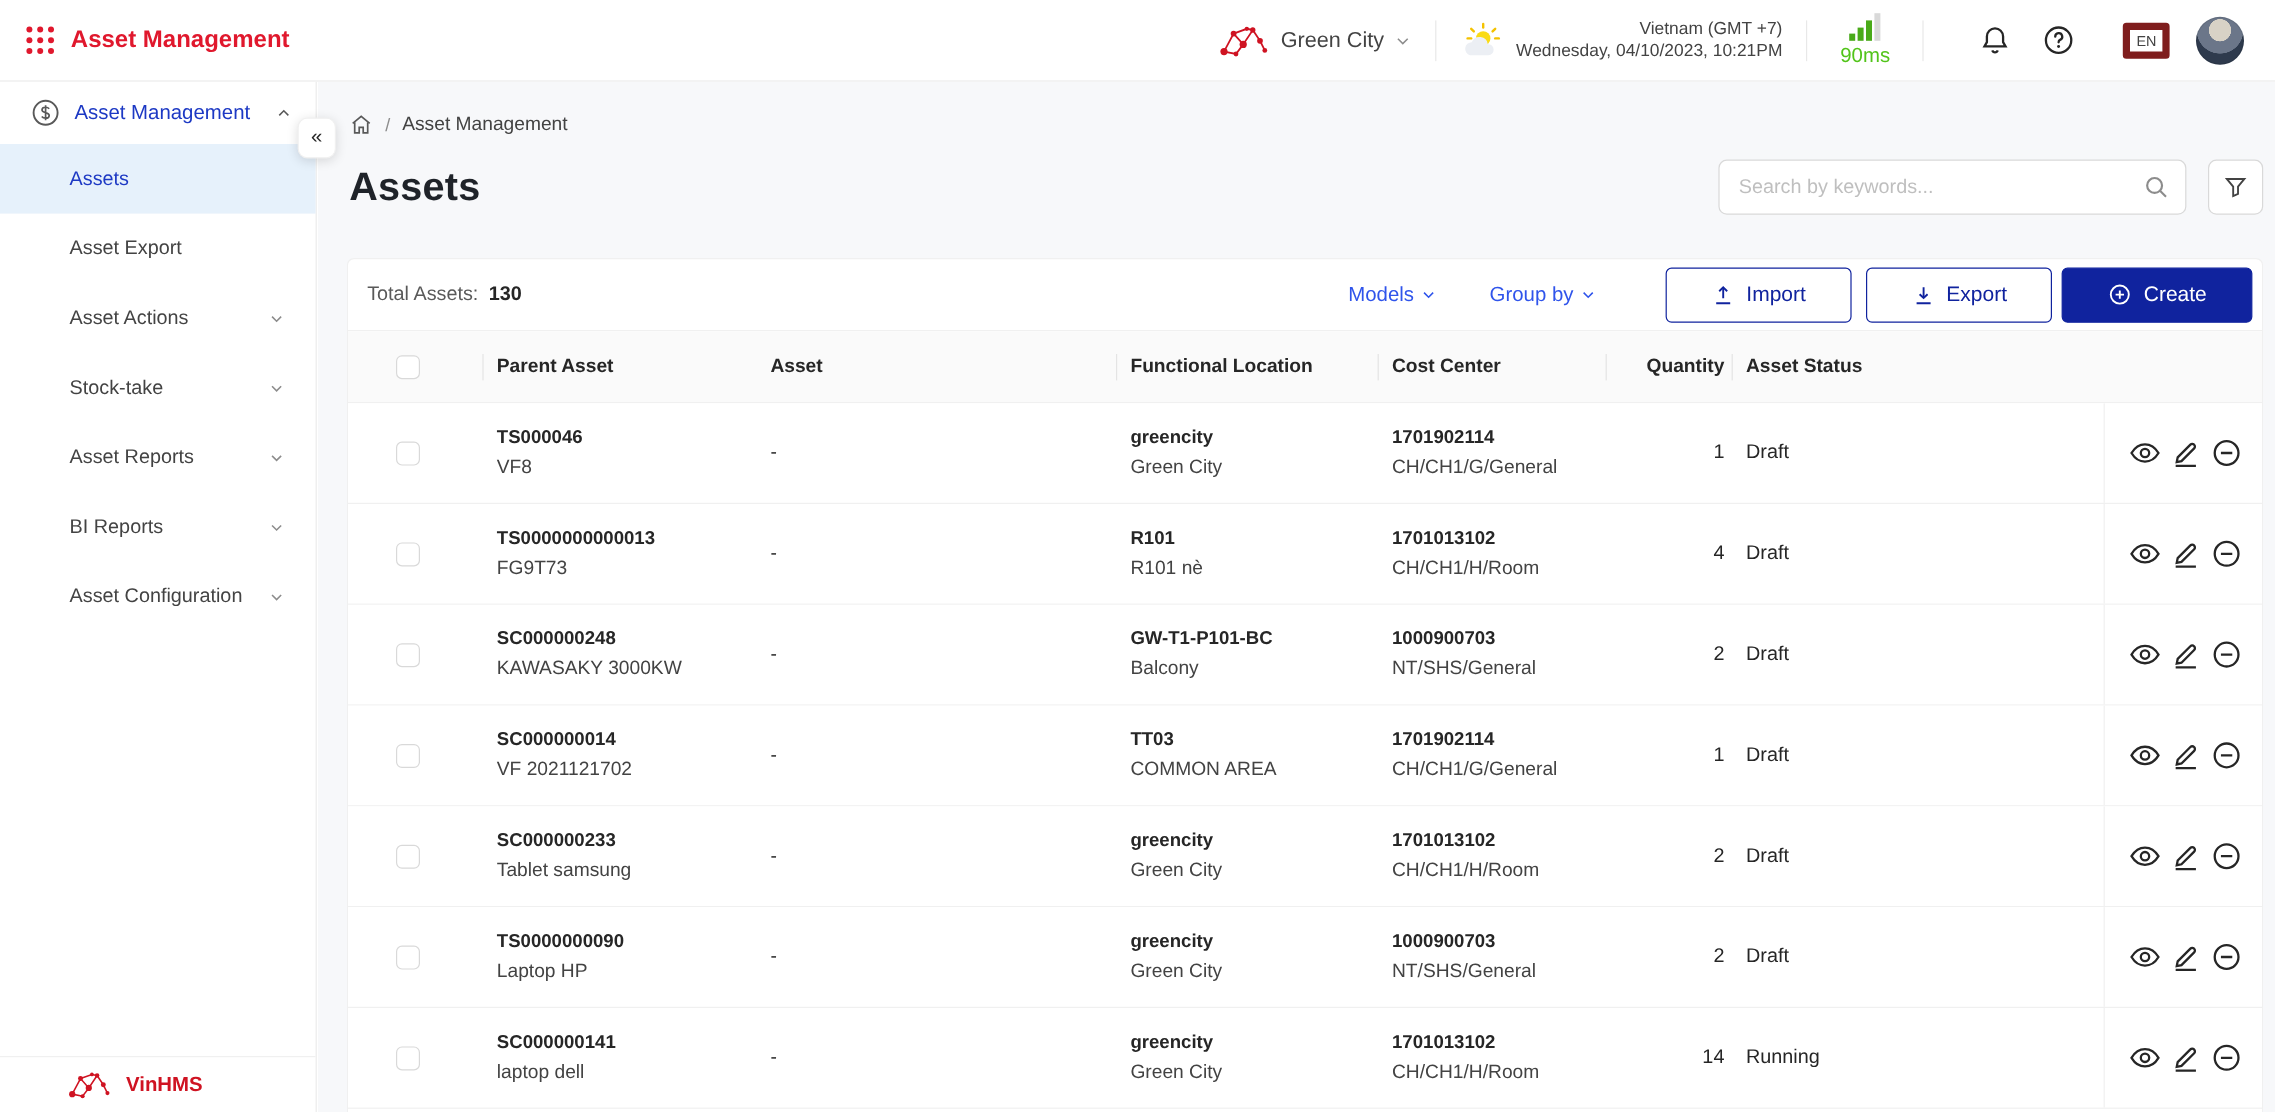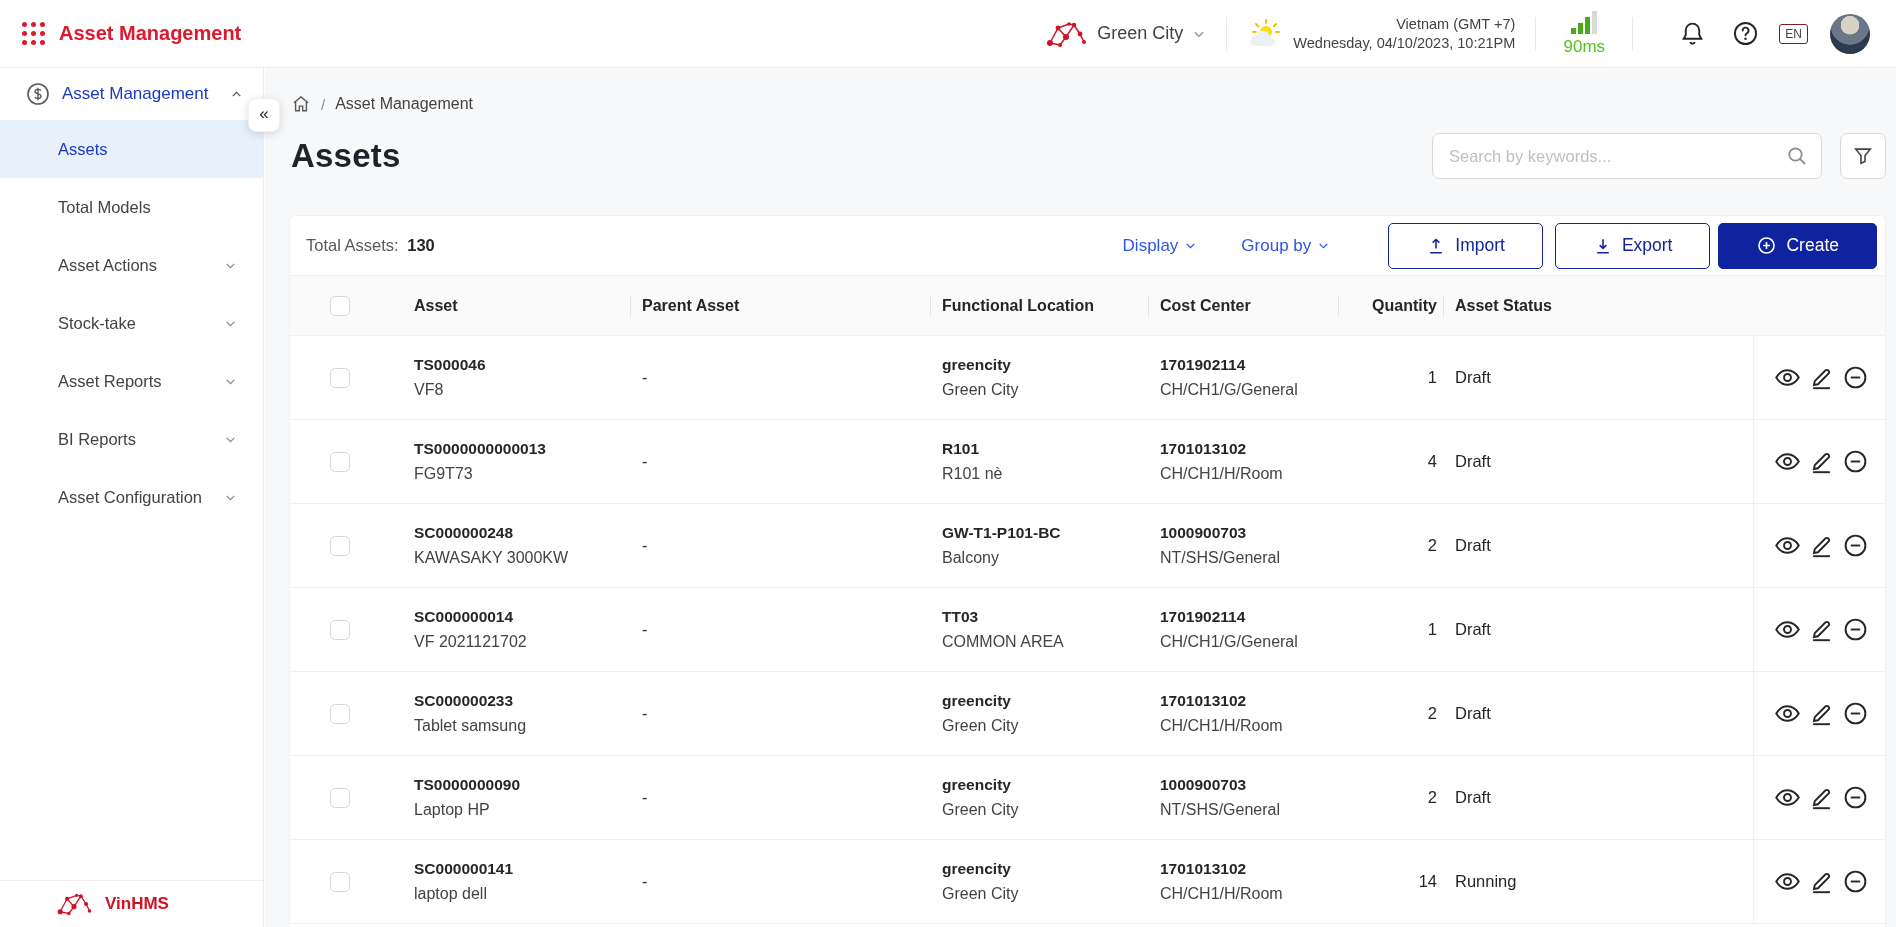--- a/index.html
+++ b/index.html
@@ -17,21 +17,21 @@
   .app-title{font-size:20px;font-weight:700;color:var(--brand-red);}
   .hdr-right{display:flex;align-items:center;}
   .vdiv{width:1px;height:34px;background:#e8e8e8;margin:0 20px;}
   .tenant{display:flex;align-items:center;gap:9px;cursor:pointer;}
   .tenant-name{font-size:18px;color:#434343;}
   .locale{display:flex;align-items:center;gap:10px;text-align:right;}
   .locale-text div{font-size:14.5px;color:#434343;line-height:19px;}
   .signal{display:flex;flex-direction:column;align-items:center;gap:1px;width:56px;}
   .latency{font-size:17px;color:#52c41a;}
   .icon-btn{background:none;border:none;padding:0;margin:0 0 0 26px;cursor:pointer;}
-  .lang-badge{margin-left:20px;font-size:12px;color:#434343;border:1px solid #7f1d1d;
+  .lang-badge{margin-left:40px;font-size:12px;color:#434343;border:6px solid #7f1d1d;
     border-radius:3px;padding:3px 5px;line-height:1;cursor:pointer;}
   .avatar{margin-left:22px;width:40px;height:40px;border-radius:50%;cursor:pointer;
     background:radial-gradient(circle at 50% 28%,#d8d2c6 0 26%,#6b7689 27% 55%,#2e3a4d 56% 100%);
     box-shadow:inset 0 0 0 1px rgba(0,0,0,.08);}
 
   
   .sidebar{position:absolute;top:68px;left:0;width:264px;height:859px;background:#fff;
     border-right:1px solid #ececec;z-index:20;}
   .nav-root{height:52px;display:flex;align-items:center;gap:12px;padding:0 20px 0 26px;cursor:pointer;}
   .nav-root .nav-root-label{flex:1;font-size:17px;color:var(--side-blue);}
@@ -213,21 +213,21 @@
       <svg width="13" height="13" viewBox="0 0 24 24">
           <polyline points="5,15 12,8 19,15" fill="none" stroke="#595959" stroke-width="2.4"></polyline>
         </svg>
     </span>
   </div>
   <nav id="sidebar-items">
       <div class="nav-item active">
         <span class="nav-label">Assets</span>
       </div>
       <div class="nav-item">
-        <span class="nav-label">Total Models</span>
+        <span class="nav-label">Asset Export</span>
       </div>
       <div class="nav-item">
         <span class="nav-label">Asset Actions</span>
         <span>
           <svg width="13" height="13" viewBox="0 0 24 24">
             <polyline points="5,9 12,16 19,9" fill="none" stroke="#8c8c8c" stroke-width="2.4"></polyline>
           </svg>
         </span>
       </div>
       <div class="nav-item">
@@ -320,21 +320,21 @@
   </div>
 
   <section class="card">
     <div class="toolbar">
       <div class="total">
         <span>Total Assets:</span>
         <b>130</b>
       </div>
       <div class="tools">
         <span class="tool-link">
-          <span>Display</span>
+          <span>Models</span>
           <span>
             <svg width="13" height="13" viewBox="0 0 24 24">
                 <polyline points="5,9 12,16 19,9" fill="none" stroke="#2f54eb" stroke-width="2.4"></polyline>
               </svg>
           </span>
         </span>
         <span class="tool-link">
           <span>Group by</span>
           <span>
             <svg width="13" height="13" viewBox="0 0 24 24">
@@ -370,22 +370,22 @@
             </svg>
           </span>
           <span>Create</span>
         </button>
       </div>
     </div>
     <div class="t-head grid-row" id="thead">
         <div class="cb">
           <span class="checkbox"></span>
         </div>
+        <div class="hcell c-parent sep">Parent Asset</div>
         <div class="hcell c-asset">Asset</div>
-        <div class="hcell c-parent sep">Parent Asset</div>
         <div class="hcell c-fl sep">Functional Location</div>
         <div class="hcell c-cc sep">Cost Center</div>
         <div class="hcell c-qty sep">Quantity</div>
         <div class="hcell c-status sep">Asset Status</div>
       </div>
     <div class="t-body" id="tbody">
         <div class="t-row grid-row">
           <div class="cb">
             <span class="checkbox"></span>
           </div>

